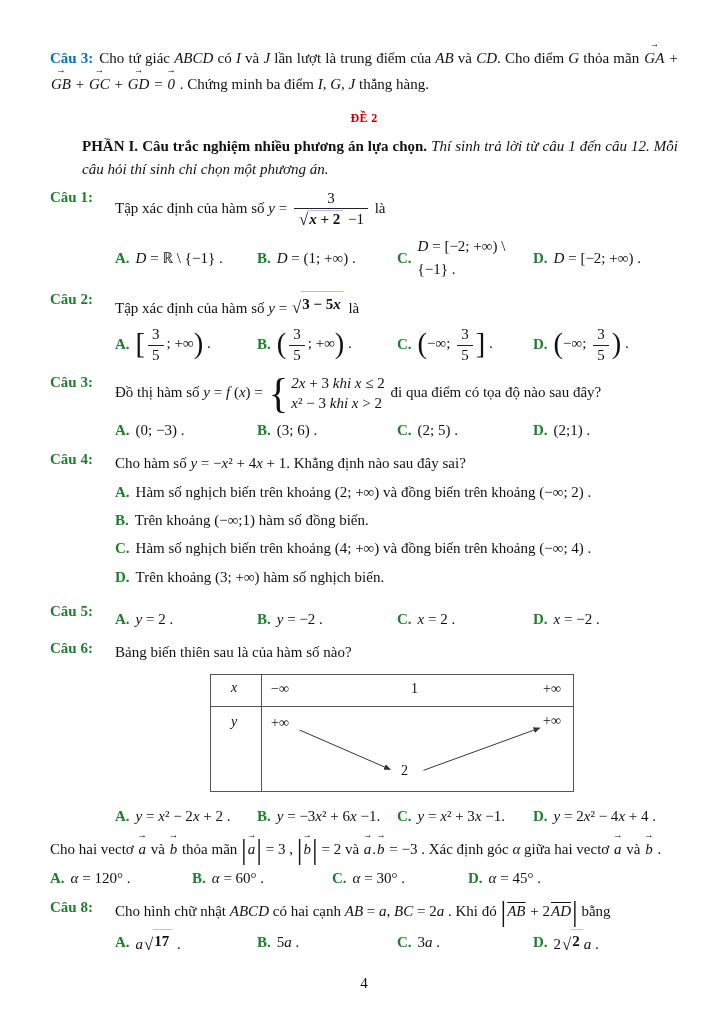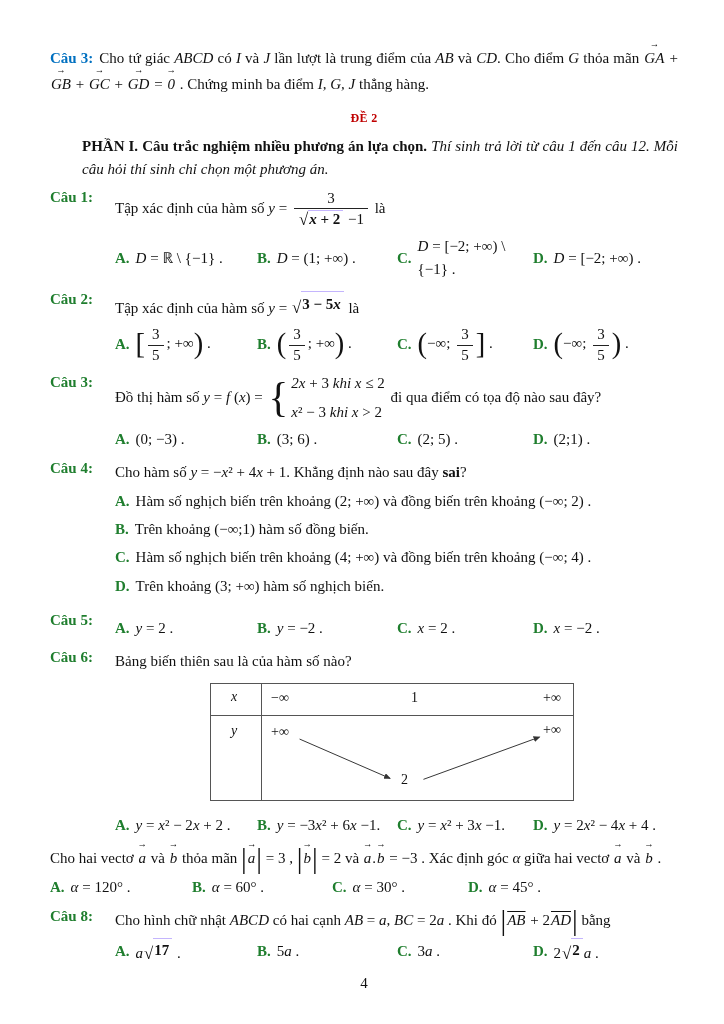--- a/index.html
+++ b/index.html
@@ -22,21 +22,21 @@
   .part-heading { line-height:1.55; text-align:justify; margin-bottom:8px;margin-left:32px; }
   .part-heading .ph-bold { font-weight:bold; }
   .part-heading .ph-italic { font-style:italic; }
 
   .question { display:flex; margin-bottom:9px; }
   .question > .qlabel { flex:0 0 65px; }
   .qcontent { flex:1; min-width:0; }
   .qbody { line-height:1.65; text-align:justify; }
 
   .mi { font-style:italic; }
-  .mb { font-weight:bold; }
+  .mb { font-weight:normal; }
 
   
   .frac { display:inline-flex; flex-direction:column; vertical-align:middle; text-align:center; margin:1px 3px; }
   .frac .num { display:block; padding:0 4px 1px; border-bottom:1px solid #222; line-height:1.15; }
   .frac .den { display:block; padding:1px 4px 0; line-height:1.15; }
 
   
   .sqrt { display:inline-flex; align-items:stretch; margin:0 1px; }
   .sqrt .rad { align-self:flex-end; line-height:1; font-size:1.12em; }
   .sqrt .radicand { border-top:1px solid #c4b5fd; padding:0 3px 0 1px;font-weight:bold; }
@@ -45,21 +45,21 @@
   .vec { position:relative; display:inline-block; margin:0 1px; }
   .vec .vec-arrow { position:absolute; top:-0.62em; left:50%; transform:translateX(-50%); font-size:0.62em; line-height:1; }
   .vec .vec-b { font-style:italic; }
 
   
   .bar { font-style:italic; text-decoration:overline; margin:0 1px; }
 
   
   .cases { display:inline-flex; align-items:center; vertical-align:middle; margin:0 2px; }
   .cases .brace { font-size:2.75em; line-height:.82; font-weight:300; margin-right:3px; }
-  .cases-col { display:inline-flex; flex-direction:column; gap:10px; }
+  .cases-col { display:inline-flex; flex-direction:column; gap:1px; }
   .cases-row { line-height:1.3; white-space:nowrap; }
 
   .bigp { font-size:1.9em; font-weight:300; vertical-align:middle; line-height:.8; }
 
   
   .options { margin-top:5px; }
   .options.grid4 { display:grid; grid-template-columns:142px 140px 136px 1fr; align-items:center; }
   .options.stack .option { margin:5px 0; }
   .option { display:flex; align-items:center; gap:6px; line-height:1.55; }
   .options.stack .option { align-items:baseline; }

